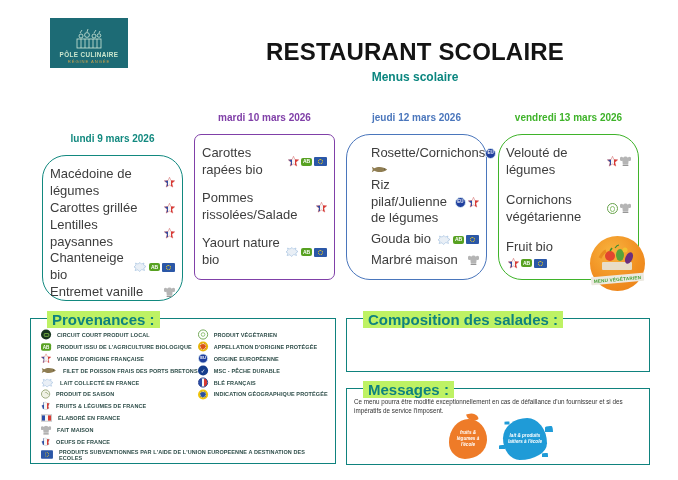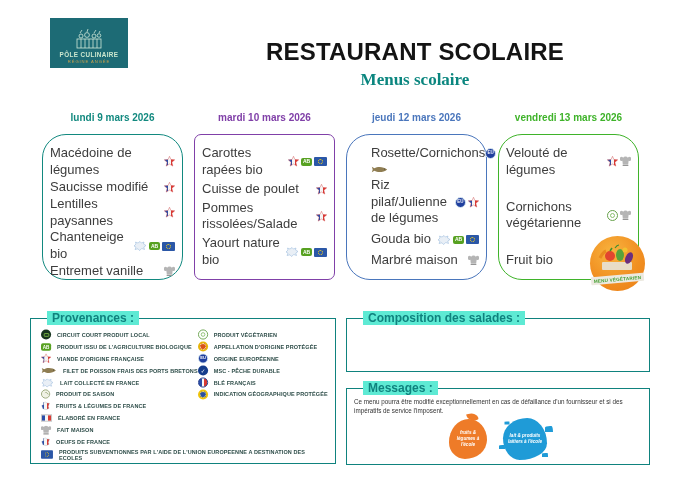--- a/index.html
+++ b/index.html
@@ -9,32 +9,32 @@
   
   .brand{position:absolute;left:50px;top:18px;width:78px;height:50px;background:#1d6b75;
          display:flex;flex-direction:column;align-items:center;justify-content:flex-end;padding-bottom:4px;box-sizing:border-box;}
   .brand svg{display:block;margin-bottom:1px;}
   .brand-title{font-size:6.3px;font-weight:bold;color:#cde8cf;letter-spacing:.4px;white-space:nowrap;}
   .brand-sub{font-size:4.2px;color:#c9a14d;letter-spacing:.9px;margin-top:1px;white-space:nowrap;}
 
   .main-title{position:absolute;left:180px;top:26px;width:470px;text-align:center;
               font-size:24px;font-weight:bold;color:#141414;letter-spacing:.2px;margin-top:12px;}
   .sub-title{position:absolute;left:180px;top:70px;width:470px;text-align:center;
-             font-size:17px;font-weight:bold;color:#0b867f;font-family:Liberation Serif, serif;}
+             font-size:12px;font-weight:bold;color:#0b867f;}
 
   
   .menu-grid{position:absolute;left:42px;top:112px;width:597px;display:flex;justify-content:space-between;}
   .day-col{width:141px;display:flex;flex-direction:column;}
   .day-header{text-align:center;font-size:10px;font-weight:bold;height:14px;white-space:nowrap;}
   .day-card{position:relative;margin-top:8px;height:146px;border:1.6px solid #888;border-radius:24px;
             padding:10px 7px;box-sizing:border-box;display:flex;flex-direction:column;justify-content:space-between;background:#fff;}
   .menu-item{display:flex;align-items:center;}
   .mi-label{flex:1;font-size:13px;color:#3d3d3d;text-align:left;line-height:1.3;}
   .mi-icons{display:flex;align-items:center;gap:2px;justify-content:flex-end;}
-  .menu-item.stacked{align-items:flex-start;}
+  .menu-item.stacked{flex-direction:column;align-items:flex-start;}
   .menu-item.stacked .mi-label{flex:none;width:72%;}
   .menu-item.stacked .mi-icons{justify-content:flex-start;margin-top:2px;margin-left:2px;}
 
   
   .ic{display:inline-flex;align-items:center;justify-content:center;flex:none;line-height:1;box-sizing:border-box;}
   .ic i{display:block;box-sizing:border-box;}
   .ic-ab-bio{width:11px;height:8px;background:#57a121;color:#fff;font-size:5px;font-weight:bold;border-radius:2px;}
   .ic-eu-flag{width:13px;height:9px;background:#2b57a7;border-radius:1px;}
   .ic-eu-flag i{width:5px;height:5px;border:1px dotted #ffd617;border-radius:50%;}
   .ic-origine-ue{width:11px;height:11px;border-radius:50%;background:#1f3f9e;color:#fff;font-size:4.5px;font-weight:bold;border:1px solid #dcecf5;}
@@ -57,22 +57,22 @@
   
   .veg-badge{position:absolute;right:-7px;bottom:-12px;width:55px;height:55px;border-radius:50%;
              background:radial-gradient(circle at 40% 30%,#f8b43f 0%,#f19022 55%,#ea7d14 100%);}
   .veg-badge svg{position:absolute;top:6px;left:4px;}
   .veg-banner{position:absolute;bottom:8px;left:1px;right:1px;background:#ece9e0;color:#3f9e2f;
               font-size:4.6px;font-weight:bold;text-align:center;transform:rotate(-5deg);
               padding:1.5px 0;letter-spacing:.2px;border-radius:1px;}
 
   
   .panel{position:absolute;border:1.3px solid #0f827e;background:#fff;box-sizing:border-box;}
-  .panel-title{position:absolute;top:-8px;left:16px;background:#5eead4;padding:0 5px;
-               color:#0f827e;font-weight:bold;font-size:12px;white-space:nowrap;}
+  .panel-title{position:absolute;top:-8px;left:16px;background:#bef264;padding:0 5px;
+               color:#0f827e;font-weight:bold;font-size:15px;white-space:nowrap;}
   .panel-prov{left:30px;top:318px;width:306px;height:146px;padding:10px 8px 4px 10px;}
   .panel-comp{left:346px;top:318px;width:304px;height:54px;}
   .panel-msg{left:346px;top:388px;width:304px;height:77px;padding:9px 7px 2px 7px;}
 
   .prov-cols{display:flex;}
   .prov-left{width:160px;}
   .prov-right{flex:1;}
   .leg-row{display:flex;align-items:center;gap:5px;height:11.9px;}
   .leg-row .ic{transform:scale(.92);transform-origin:left center;}
   .leg-label{font-size:5.5px;font-weight:bold;color:#2e4d49;letter-spacing:.1px;white-space:nowrap;}
@@ -130,34 +130,34 @@
     </svg>
     <div class="brand-title">PÔLE CULINAIRE</div>
     <div class="brand-sub">RÉGINE ANGÉE</div>
   </div>
 
   <div class="main-title">RESTAURANT SCOLAIRE</div>
   <div class="sub-title">Menus scolaire</div>
 
   <div class="menu-grid">
       <div class="day-col">
-        <div class="day-header" style="color: rgb(18, 137, 127);">lundi 9 mars 2026</div>
+        <div class="day-header" style="color: rgb(18, 137, 127); margin-top: 21px;">lundi 9 mars 2026</div>
         <div class="day-card" style="border-color: rgb(18, 137, 127);">
           <div class="menu-item">
             <span class="mi-label">Macédoine de légumes</span>
             <span class="mi-icons">
               <span class="ic ic-france-local">
                 <svg width="11" height="11" viewBox="0 0 12 12">
                   <path d="M6 .3 L7.6 3.8 L11.7 4.2 L8.6 6.9 L9.6 11 L6 8.8 L2.4 11 L3.4 6.9 L.3 4.2 L4.4 3.8 Z" fill="url(#frg)" stroke="#c33" stroke-width="0.4"></path>
                 </svg>
               </span>
             </span>
           </div>
           <div class="menu-item">
-            <span class="mi-label">Saucisse modifié</span>
+            <span class="mi-label">Carottes grillée</span>
             <span class="mi-icons">
               <span class="ic ic-france-local">
                 <svg width="11" height="11" viewBox="0 0 12 12">
                   <path d="M6 .3 L7.6 3.8 L11.7 4.2 L8.6 6.9 L9.6 11 L6 8.8 L2.4 11 L3.4 6.9 L.3 4.2 L4.4 3.8 Z" fill="url(#frg)" stroke="#c33" stroke-width="0.4"></path>
                 </svg>
               </span>
             </span>
           </div>
           <div class="menu-item">
             <span class="mi-label">Lentilles paysannes</span>
@@ -203,30 +203,20 @@
             <span class="mi-label">Carottes rapées bio</span>
             <span class="mi-icons">
               <span class="ic ic-france-local">
                 <svg width="11" height="11" viewBox="0 0 12 12">
                   <path d="M6 .3 L7.6 3.8 L11.7 4.2 L8.6 6.9 L9.6 11 L6 8.8 L2.4 11 L3.4 6.9 L.3 4.2 L4.4 3.8 Z" fill="url(#frg)" stroke="#c33" stroke-width="0.4"></path>
                 </svg>
               </span>
               <span class="ic ic-ab-bio">AB</span>
               <span class="ic ic-eu-flag">
                 <i></i>
-              </span>
-            </span>
-          </div>
-          <div class="menu-item">
-            <span class="mi-label">Cuisse de poulet</span>
-            <span class="mi-icons">
-              <span class="ic ic-france-local">
-                <svg width="11" height="11" viewBox="0 0 12 12">
-                  <path d="M6 .3 L7.6 3.8 L11.7 4.2 L8.6 6.9 L9.6 11 L6 8.8 L2.4 11 L3.4 6.9 L.3 4.2 L4.4 3.8 Z" fill="url(#frg)" stroke="#c33" stroke-width="0.4"></path>
-                </svg>
               </span>
             </span>
           </div>
           <div class="menu-item">
             <span class="mi-label">Pommes rissolées/Salade</span>
             <span class="mi-icons">
               <span class="ic ic-france-local">
                 <svg width="11" height="11" viewBox="0 0 12 12">
                   <path d="M6 .3 L7.6 3.8 L11.7 4.2 L8.6 6.9 L9.6 11 L6 8.8 L2.4 11 L3.4 6.9 L.3 4.2 L4.4 3.8 Z" fill="url(#frg)" stroke="#c33" stroke-width="0.4"></path>
                 </svg>

